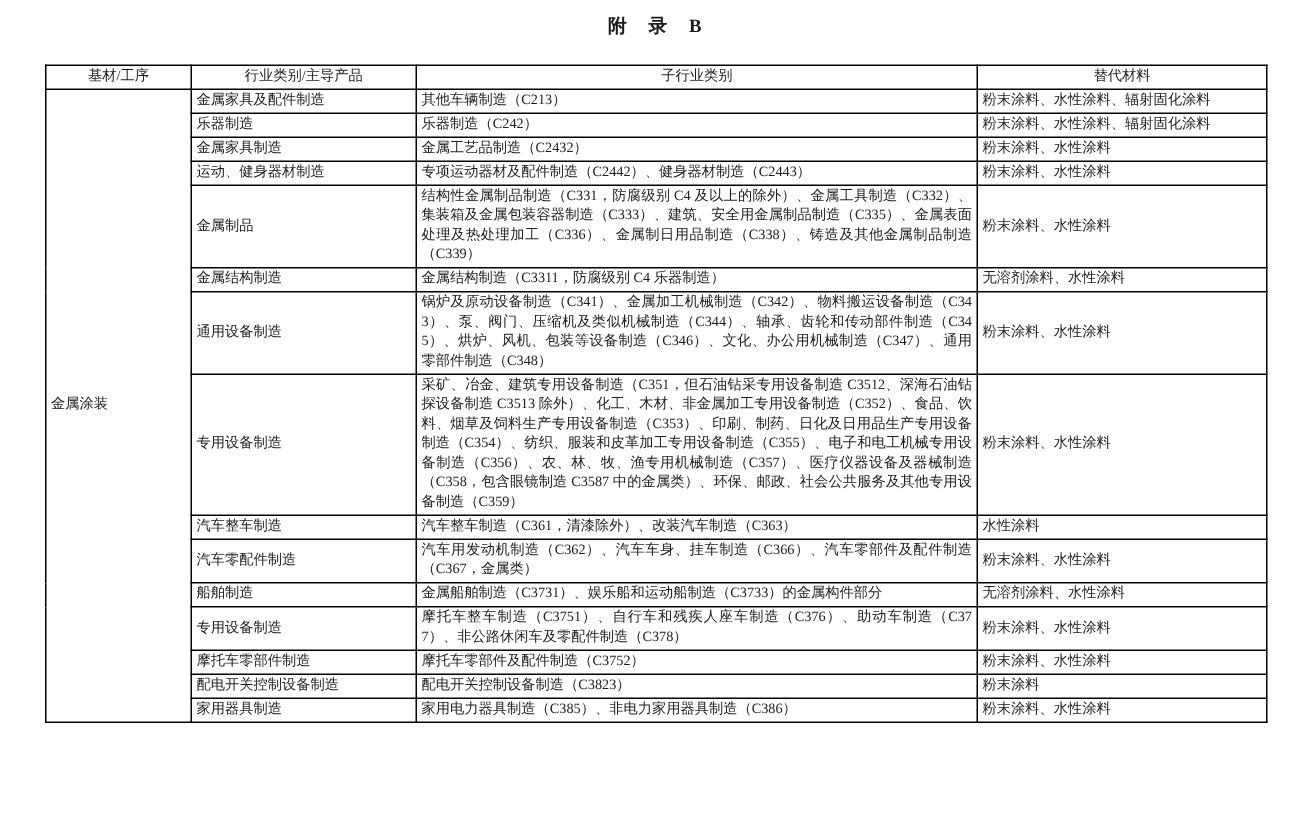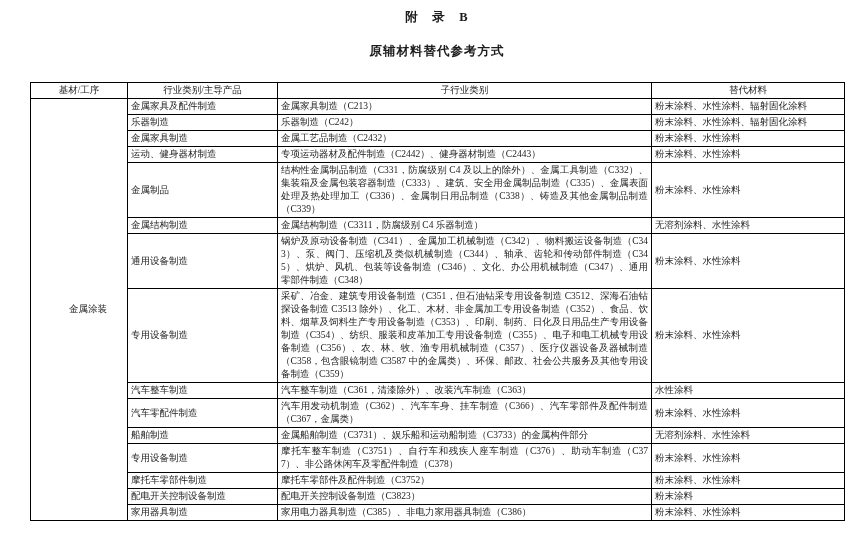--- a/index.html
+++ b/index.html
@@ -19,29 +19,28 @@
   }
   .main th,.main td{
     border:1px solid #000;
     font-size:9.5px;line-height:13px;
     padding:1px 3px;
     vertical-align:middle;
     word-break:break-all;
   }
   .main th{font-weight:normal;text-align:center;height:13px;padding:1px 12px;}
   td.c-sub{text-align:justify;}
-  td.c-substrate{vertical-align:middle;padding-left:21px;text-align:center;}
+  td.c-substrate{vertical-align:middle;padding-left:3px;}
 </style>
 </head>
 <body>
 
 <div class="page">
   <div class="title-block">
     <div class="t1">附　录　B</div>
-    <div class="t3">原辅材料替代参考方式</div>
   </div>
 
   <table class="main">
     <colgroup>
       <col style="width:97px">
         <col style="width:150px">
         <col style="width:374px">
         <col style="width:193px">
     </colgroup>
     <thead>
@@ -49,21 +48,21 @@
         <th>基材/工序</th>
         <th>行业类别/主导产品</th>
         <th>子行业类别</th>
         <th>替代材料</th>
       </tr>
     </thead>
     <tbody>
       <tr>
         <td class="c-substrate" rowspan="15">金属涂装</td>
         <td>金属家具及配件制造</td>
-        <td class="c-sub">金属家具制造（C213）</td>
+        <td class="c-sub">其他车辆制造（C213）</td>
         <td>粉末涂料、水性涂料、辐射固化涂料</td>
       </tr>
       <tr>
         <td>乐器制造</td>
         <td class="c-sub">乐器制造（C242）</td>
         <td>粉末涂料、水性涂料、辐射固化涂料</td>
       </tr>
       <tr>
         <td>金属家具制造</td>
         <td class="c-sub">金属工艺品制造（C2432）</td>

